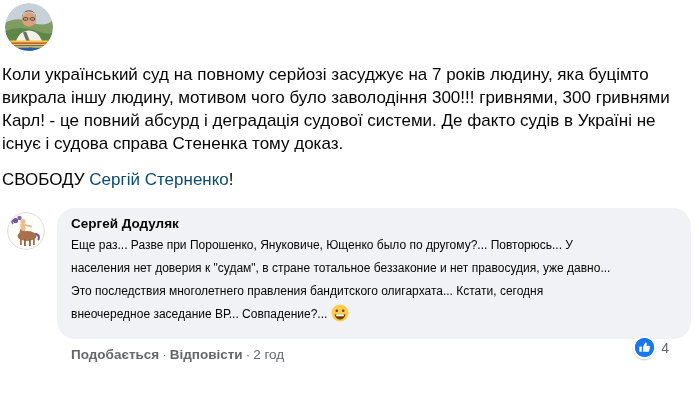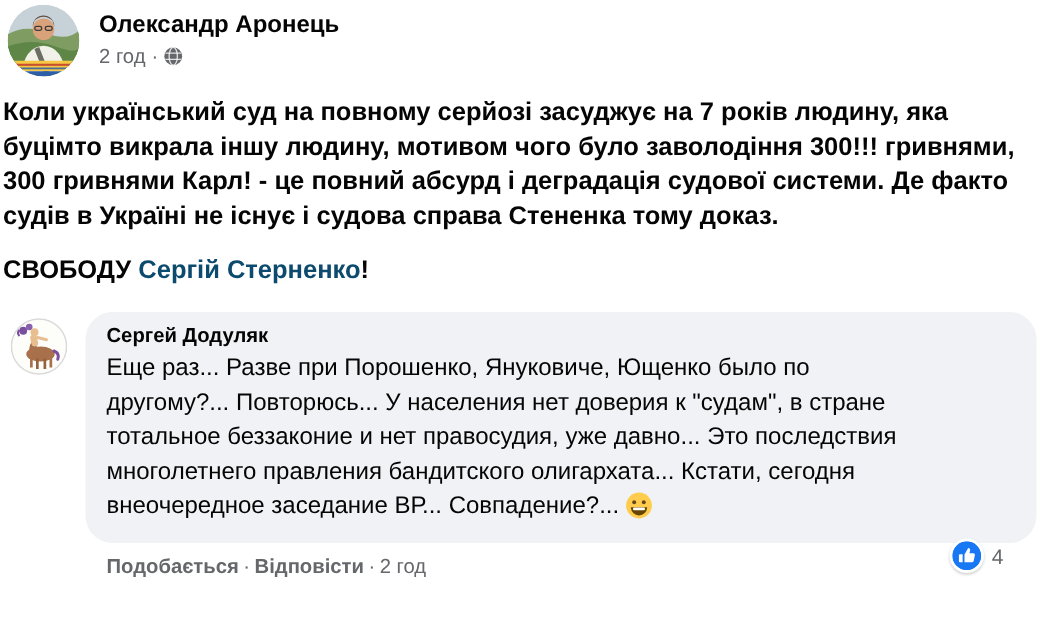--- a/index.html
+++ b/index.html
@@ -9,30 +9,30 @@
   }
   
   .post-header{display:flex;align-items:flex-start;margin:3px 0 0 5px;}
   .avatar-wrap{width:48px;height:48px;border-radius:50%;overflow:hidden;flex:0 0 auto;cursor:pointer;}
   .header-info{margin-left:13px;padding-top:5px;}
   .author-name{font-size:16px;font-weight:700;color:#050505;cursor:pointer;}
   .meta{margin-top:4px;font-size:13.5px;color:#65676B;display:flex;align-items:center;gap:4px;}
   .meta .globe{display:inline-flex;}
   
   .post-body{margin:12px 4px 0 2px;font-size:17px;line-height:23px;color:#050505;width:692px;}
-  .post-body p{margin:0 0 13px 0;font-weight:bold;}
+  .post-body p{margin:0 0 13px 0;}
   a.fb-link{color:#0c4a6e;text-decoration:none;cursor:pointer;}
   .inline-icon{display:inline-block;vertical-align:-3px;margin-right:3px;}
   
   .comment-row{display:flex;margin-top:17px;padding-left:7px;}
   .comment-avatar{width:38px;height:38px;border-radius:50%;overflow:hidden;flex:0 0 auto;margin-top:4px;cursor:pointer;}
   .comment-main{margin-left:12px;}
   .bubble{position:relative;background:#F0F2F5;border-radius:18px;padding:8px 14px 9px 14px;width:634px;box-sizing:border-box;}
   .commenter-name{font-size:13.5px;font-weight:700;color:#050505;cursor:pointer;}
-  .comment-text{margin-top:3px;font-size:16px;line-height:23px;color:#050505;width:548px;}
+  .comment-text{margin-top:3px;font-size:12px;line-height:23px;color:#050505;width:548px;}
   .emoji-inline{display:inline-block;vertical-align:-4px;margin-left:4px;}
   .like-badge{position:absolute;right:22px;bottom:-20px;display:flex;align-items:center;cursor:pointer;}
   .like-badge .thumb-ring{display:inline-flex;border:2px solid #fff;border-radius:50%;box-shadow:0 1px 2px rgba(0,0,0,.2);background:#1877F2;}
   .like-count{margin-left:5px;font-size:14px;color:#65676B;}
   .comment-actions{margin:8px 0 0 14px;font-size:13.5px;color:#65676B;}
   .comment-actions .act{font-weight:700;cursor:pointer;}
   .comment-actions .sep{margin:0 3px;color:#65676B;}
 </style>
 </head>
 <body>
@@ -54,34 +54,20 @@
         <rect x="18.2" y="14.6" width="4.6" height="2.6" rx="1.2" fill="none" stroke="#3c3c3c" stroke-width="0.9"></rect>
         <rect x="25.2" y="14.6" width="4.6" height="2.6" rx="1.2" fill="none" stroke="#3c3c3c" stroke-width="0.9"></rect>
         <path d="M9 48 Q11 28 24 27.5 Q37 28 39 48z" fill="#f1f1ea"></path>
         <path d="M19.5 29 L27 48" stroke="#6b6f63" stroke-width="3.4"></path>
         <rect y="37.5" width="48" height="7" fill="#f6c844"></rect>
         <rect x="5" y="39.5" width="38" height="1.4" fill="#c0392b" opacity="0.85"></rect>
         <rect x="8" y="42" width="32" height="1.2" fill="#2d5fa8" opacity="0.85"></rect>
         <rect y="44.5" width="48" height="3.5" fill="#2d5fa8"></rect>
       </g>
     </svg>
-  </div>
-  <div class="header-info">
-    <div class="author-name">Олександр Аронець</div>
-    <div class="meta">
-      <span>2 год</span>
-      <span>·</span>
-      <span class="globe">
-        <svg width="13" height="13" viewBox="0 0 16 16">
-          <circle cx="8" cy="8" r="7.3" fill="#65676B"></circle>
-          <path d="M1.5 5.5h13M1.5 10.5h13" stroke="#fff" stroke-width="1.1" opacity="0.8"></path>
-          <ellipse cx="8" cy="8" rx="3.4" ry="7.3" fill="none" stroke="#fff" stroke-width="1.1" opacity="0.8"></ellipse>
-        </svg>
-      </span>
-    </div>
   </div>
 </div>
 
 <div class="post-body">
   <p>Коли український суд на повному серйозі засуджує на 7 років людину, яка буцімто викрала іншу людину, мотивом чого було заволодіння 300!!! гривнями, 300 гривнями Карл! - це повний абсурд і деградація судової системи. Де факто судів в Україні не існує і судова справа Стененка тому доказ.</p>
   <p><span>СВОБОДУ </span><a class="fb-link">Сергій Стерненко</a><span>!</span></p>
 </div>
 
 <div class="comment-row">
   <div class="comment-avatar">

